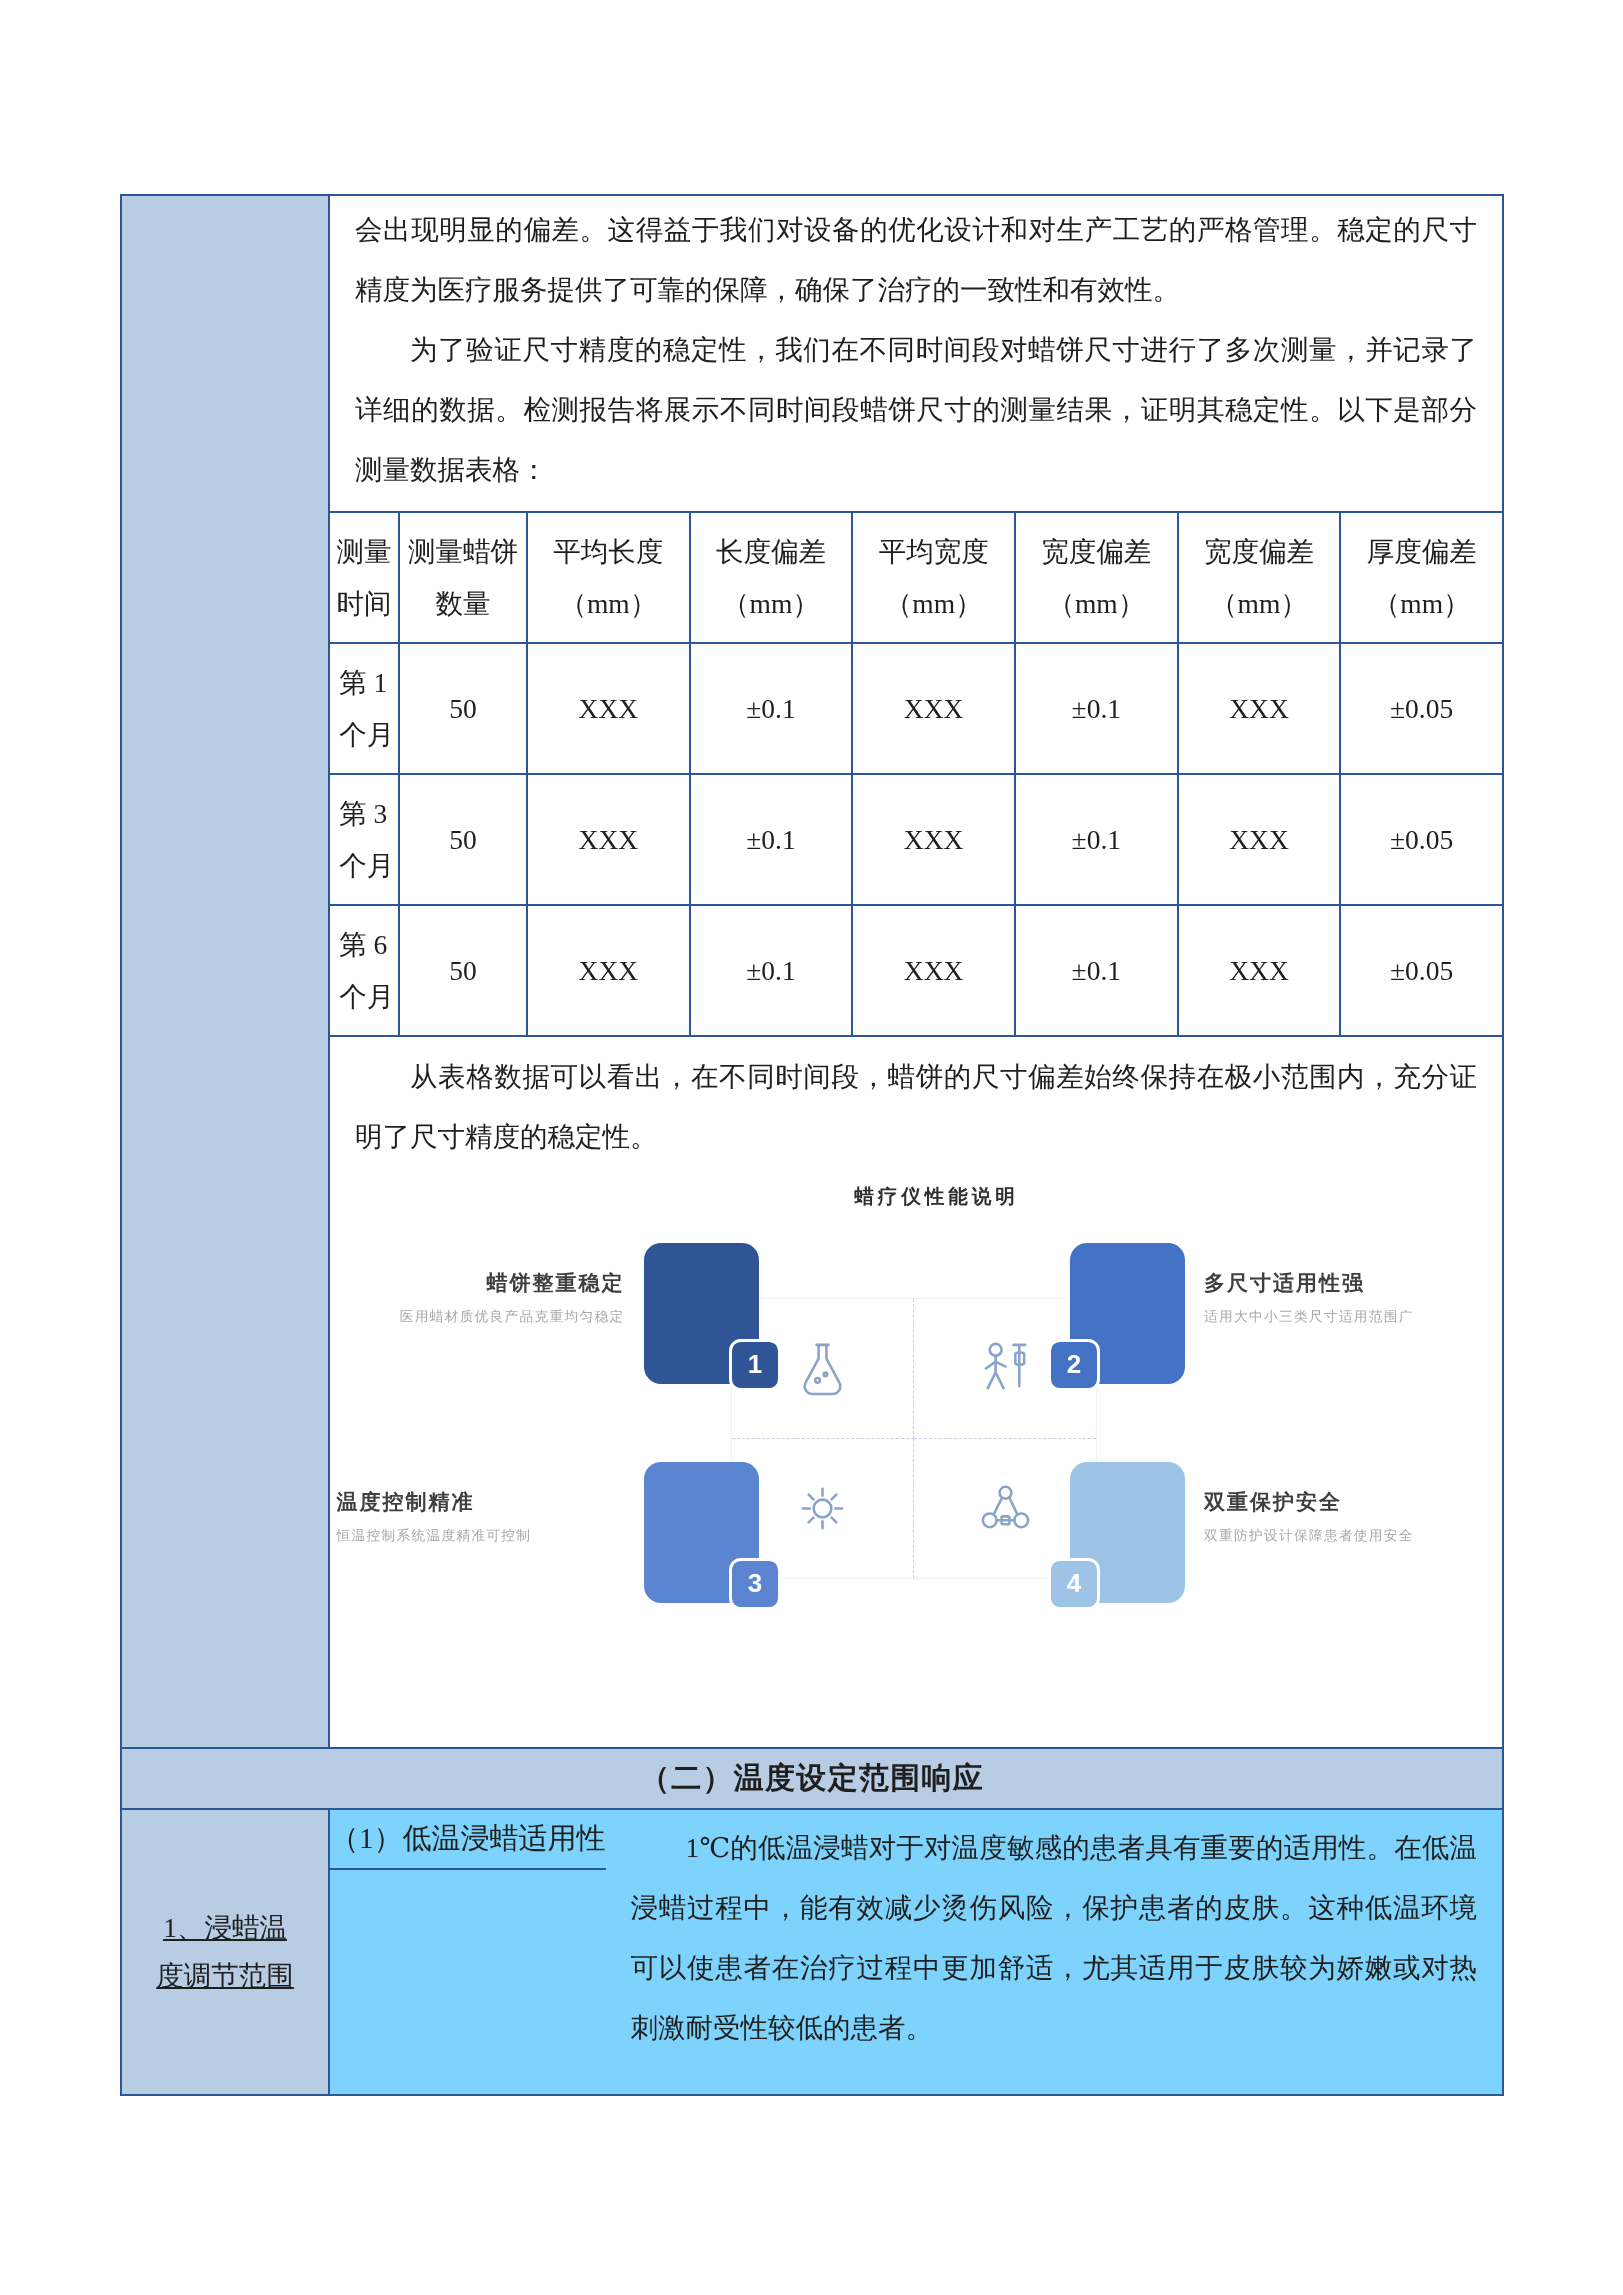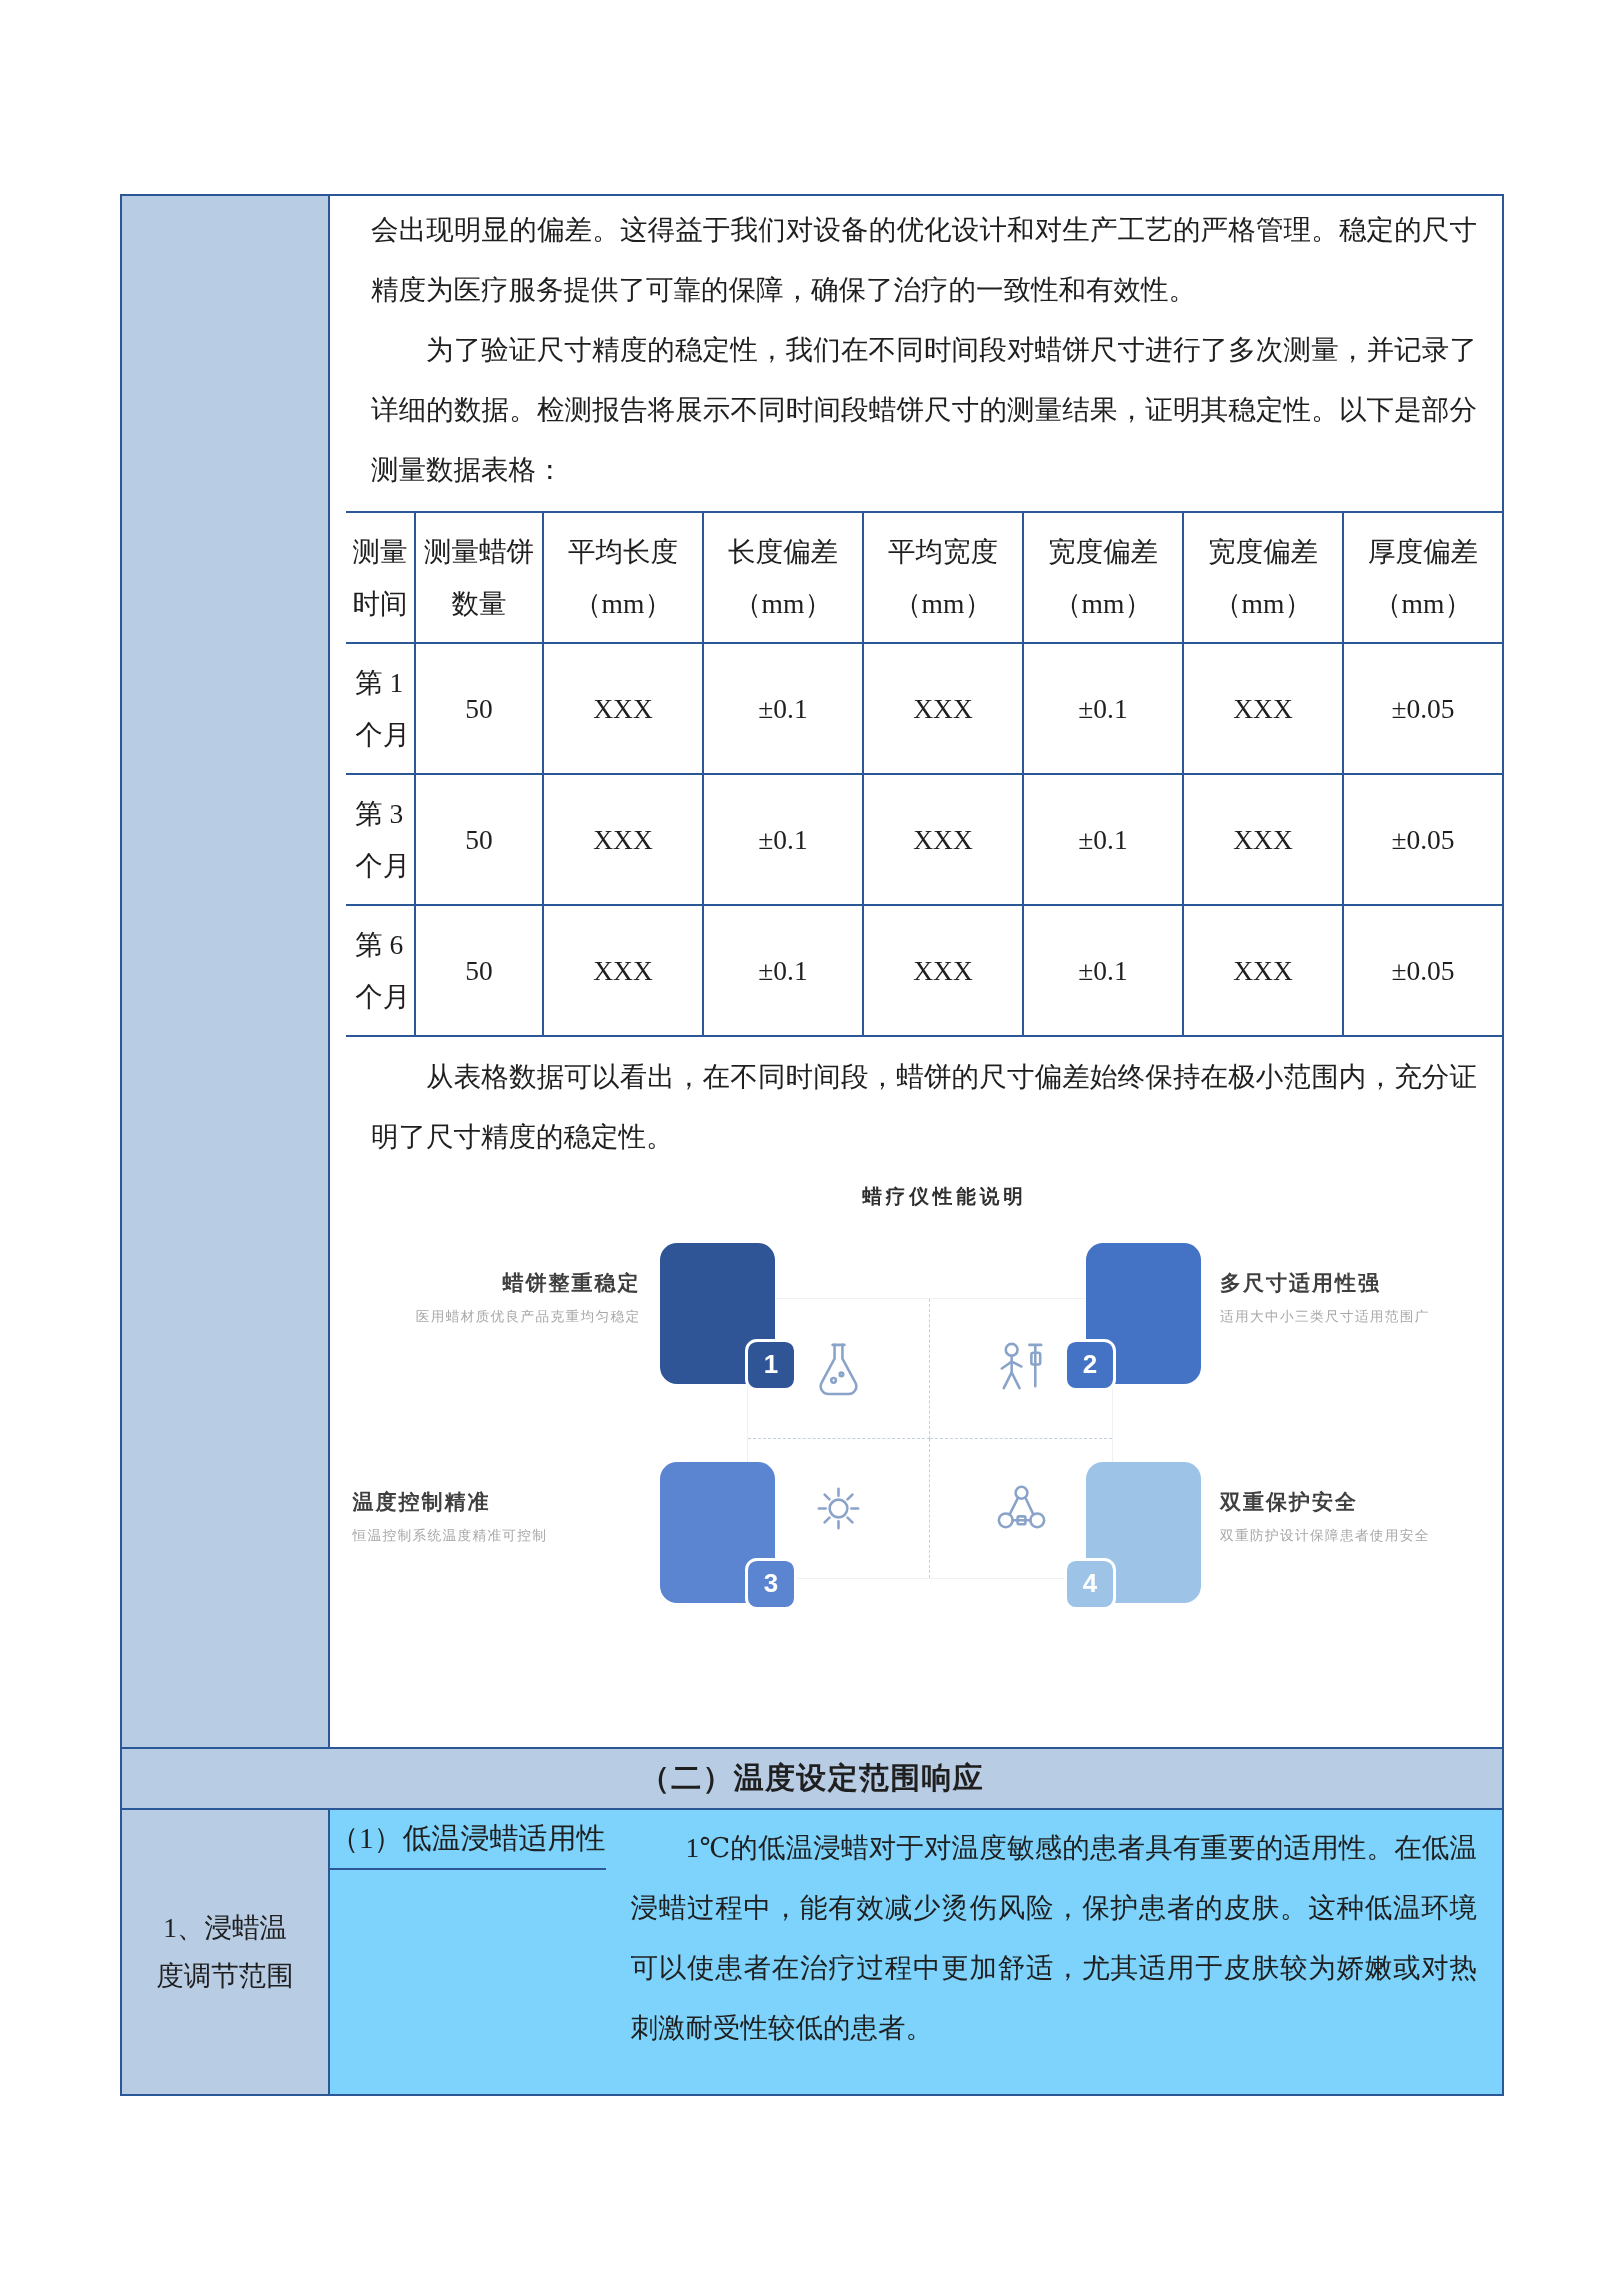--- a/index.html
+++ b/index.html
@@ -19,25 +19,25 @@
   .page{position:relative;width:1623px;height:2295px;background:#fff;overflow:hidden;}
 
   .doc{
     position:absolute;left:120px;top:194px;width:1384px;height:1902px;
     border:2.6px solid var(--border);
     display:grid;
     grid-template-columns:208px 1fr;
     grid-template-rows:1551px 63px 1fr;
   }
 
-  .cell-left{background:var(--lightblue);border-right:2px solid var(--border);}
+  .cell-left{background:var(--lightblue);border-right:2px solid var(--border);text-decoration:underline;}
   .cell-left.label{display:flex;align-items:center;justify-content:center;text-align:center;
     font-size:27.5px;line-height:1.75;padding:0 27.5px;}
 
-  .content{background:#fff;overflow:hidden;padding-left:16px;}
+  .content{background:#fff;overflow:hidden;}
   .para{font-size:27.5px;line-height:2.18;text-align:justify;margin:0 25px;}
   .para.first{margin-top:3.9px;}
   .para.indent{text-indent:2em;}
 
   table.mtable{width:100%;border-collapse:collapse;margin-top:11.8px;}
   .mtable th,.mtable td{
     border:2px solid var(--border);
     font-weight:normal;font-size:27.5px;line-height:1.9;
     text-align:center;vertical-align:middle;padding:3.9px 2.6px;
   }

